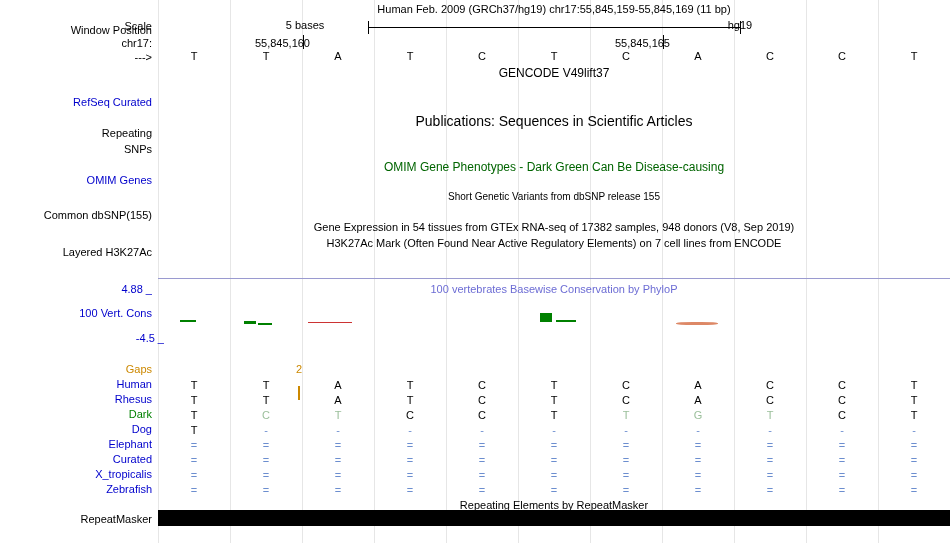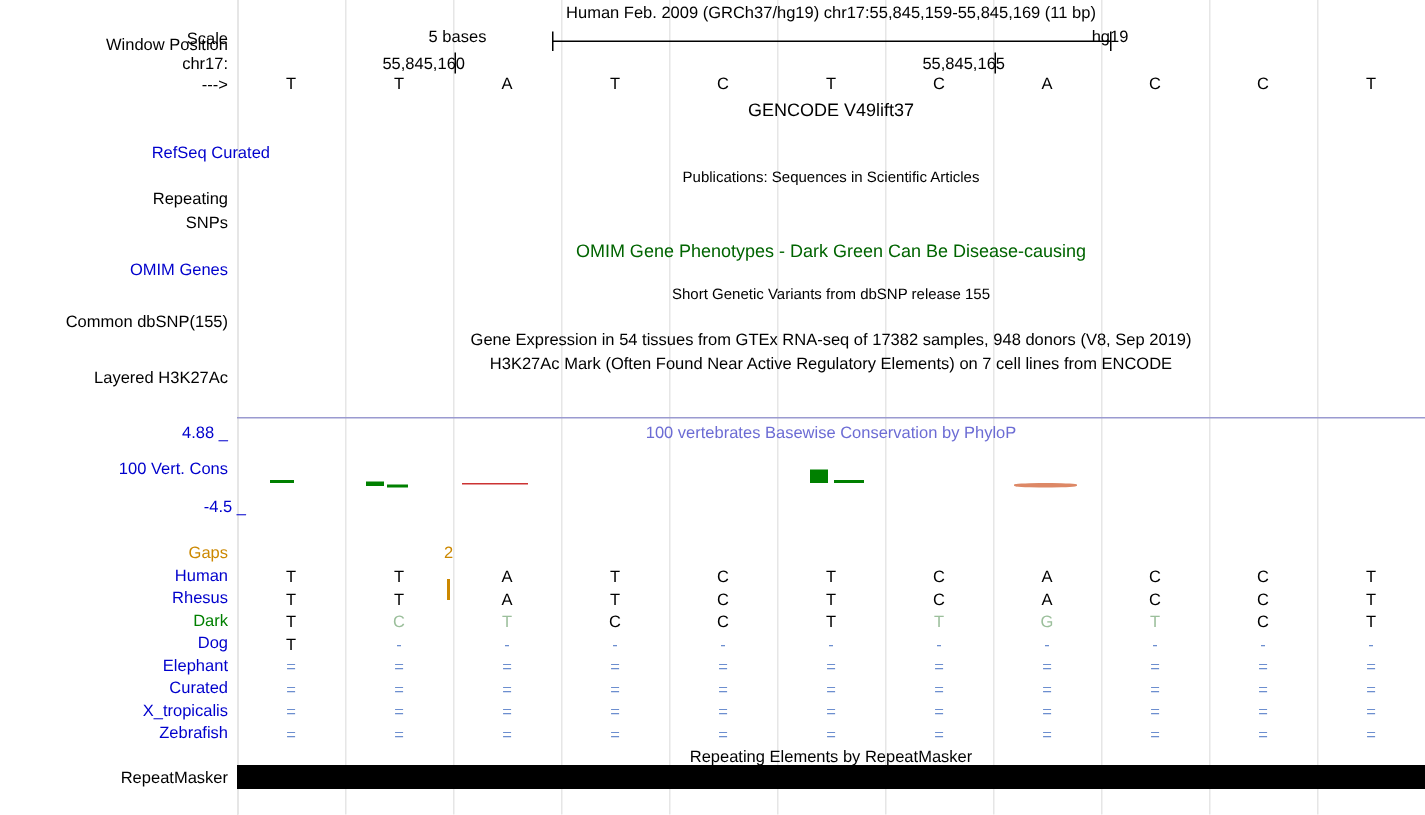--- a/index.html
+++ b/index.html
@@ -79,23 +79,23 @@
       <div class="basecell" style="left: 541px; top: 50px;">T</div>
       <div class="basecell" style="left: 613px; top: 50px;">C</div>
       <div class="basecell" style="left: 685px; top: 50px;">A</div>
       <div class="basecell" style="left: 757px; top: 50px;">C</div>
       <div class="basecell" style="left: 829px; top: 50px;">C</div>
       <div class="basecell" style="left: 901px; top: 50px;">T</div>
     </div>
 
   <div class="ctr" style="left:158px;top:66px;width:792px;font-size:12px;">GENCODE V49lift37</div>
 
-  <div class="lbl blue" style="left:0;top:96px;width:152px;margin-left:28px;">RefSeq Curated</div>
-
-  <div class="ctr" style="left:158px;top:113px;width:792px;font-size:10px;">Publications: Sequences in Scientific Articles</div>
+  <div class="lbl blue" style="left:0;top:96px;width:152px;">RefSeq Curated</div>
+
+  <div class="ctr" style="left:158px;top:113px;width:792px;font-size:14px;">Publications: Sequences in Scientific Articles</div>
   <div class="lbl" style="left:0;top:127px;width:152px;">Repeating</div>
   <div class="lbl" style="left:0;top:143px;width:152px;">SNPs</div>
 
   <div class="ctr dkgreen" style="left:158px;top:160px;width:792px;font-size:12px;">OMIM Gene Phenotypes - Dark Green Can Be Disease-causing</div>
   <div class="lbl blue" style="left:0;top:174px;width:152px;">OMIM Genes</div>
 
   <div class="ctr" style="left:158px;top:191px;width:792px;font-size:10px;">Short Genetic Variants from dbSNP release 155</div>
   <div class="lbl" style="left:0;top:209px;width:152px;">Common dbSNP(155)</div>
 
   <div class="ctr" style="left:158px;top:221px;width:792px;font-size:11px;">Gene Expression in 54 tissues from GTEx RNA-seq of 17382 samples, 948 donors (V8, Sep 2019)</div>

